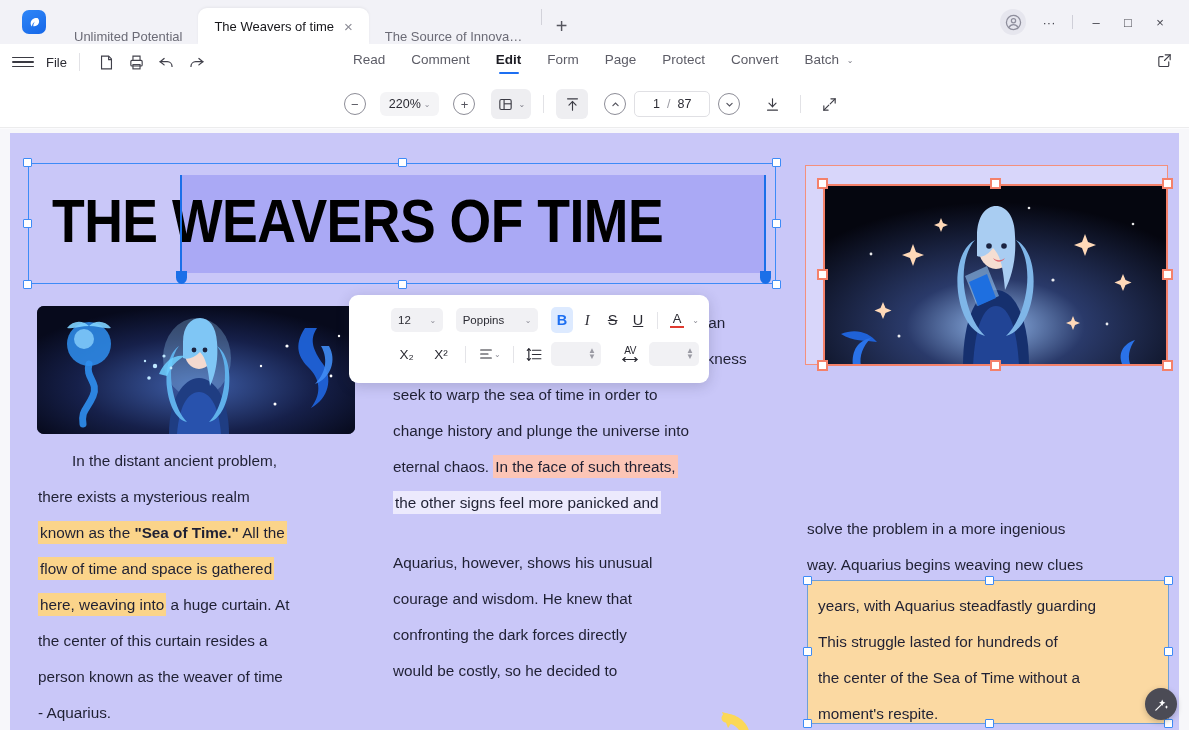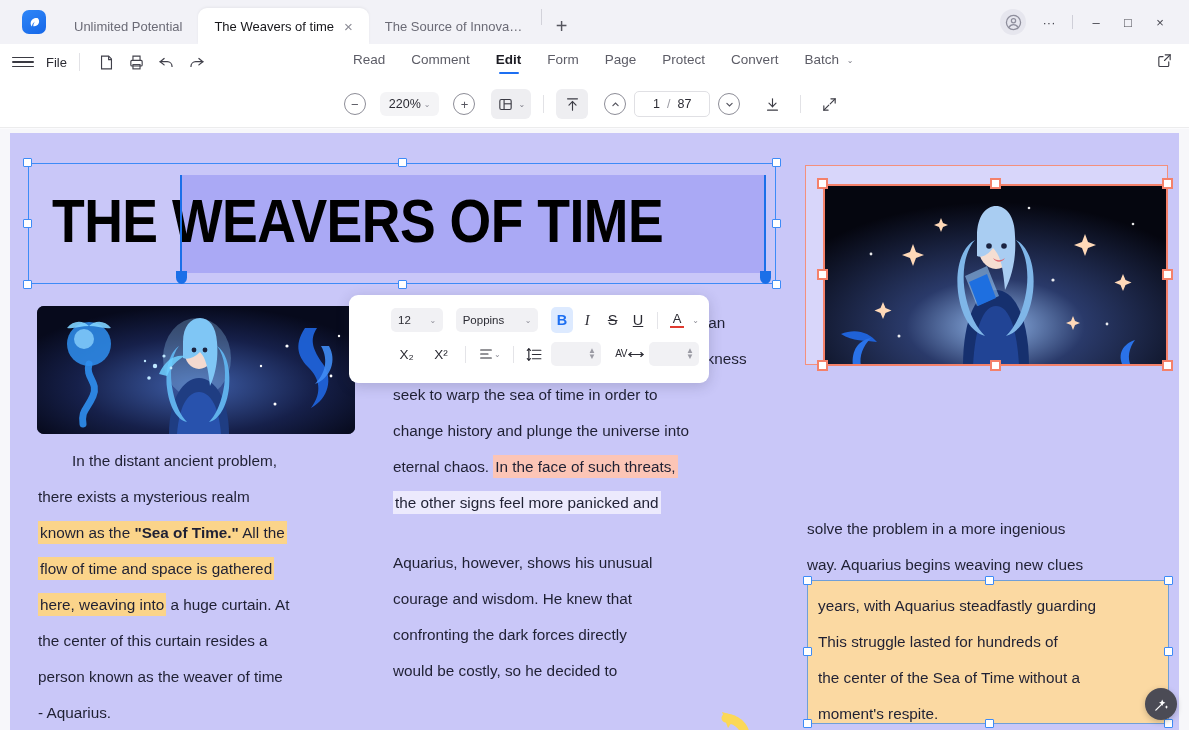--- a/index.html
+++ b/index.html
@@ -23,21 +23,21 @@
     background: linear-gradient(150deg,#2f87f8,#1667e8);
     display: flex; align-items: center; justify-content: center;
   }
   .tabs { display: flex; align-items: flex-end; height: 44px; margin-left: 58px; }
   .tab {
     height: 36px; display: flex; align-items: center; gap: 10px;
     padding: 0 16px; font-size: 13px; color: #6b6b76;
     border-radius: 9px 9px 0 0; white-space: nowrap;
     position: relative;
   }
-  .tab.inactive { max-width: 170px; }
+  .tab.inactive { max-width: 170px; align-items: flex-end; }
   .tab.inactive .tab-label { overflow: hidden; text-overflow: ellipsis; }
   .tab.active {
     background: #ffffff; color: #16161a; font-weight: 400;
     box-shadow: 0 -1px 3px rgba(0,0,0,.05);
   }
   .tab-close { font-size: 15px; color: #8a8a94; line-height: 1; }
   .tab-sep { width: 1px; height: 16px; background: #d2d2da; align-self: center; margin: 0 2px 10px 2px; }
   .new-tab { font-size: 20px; color: #55555e; padding: 0 12px 8px 12px; line-height: 1; }
 
   .win-right {
@@ -621,21 +621,21 @@
         </svg>
       </div>
       <div class="spin-box">
         <span style="flex:1;font-size:11.5px;color:#2b2b33;padding-left:6px"></span>
         <span class="spin">
             <span>▲</span>
             <span>▼</span>
           </span>
       </div>
       <div style="width:8px"></div>
-      <div class="fmt-btn" style="width:34px;flex-direction:row;gap:0">
+      <div class="fmt-btn" style="width:34px;flex-direction:column;gap:0">
         <span style="font-size:10px;line-height:10px;letter-spacing:-.5px">AV</span>
         <svg width="18" height="7" viewBox="0 0 20 8" stroke="#2b2b33" stroke-width="1.4" stroke-linecap="round" fill="none">
           <path d="M2 4h16"></path>
             <path d="M4.5 1.8 2 4l2.5 2.2"></path>
             <path d="M15.5 1.8 18 4l-2.5 2.2"></path>
         </svg>
       </div>
       <div class="spin-box">
         <span style="flex:1;font-size:11.5px;color:#2b2b33;padding-left:6px"></span>
         <span class="spin">

